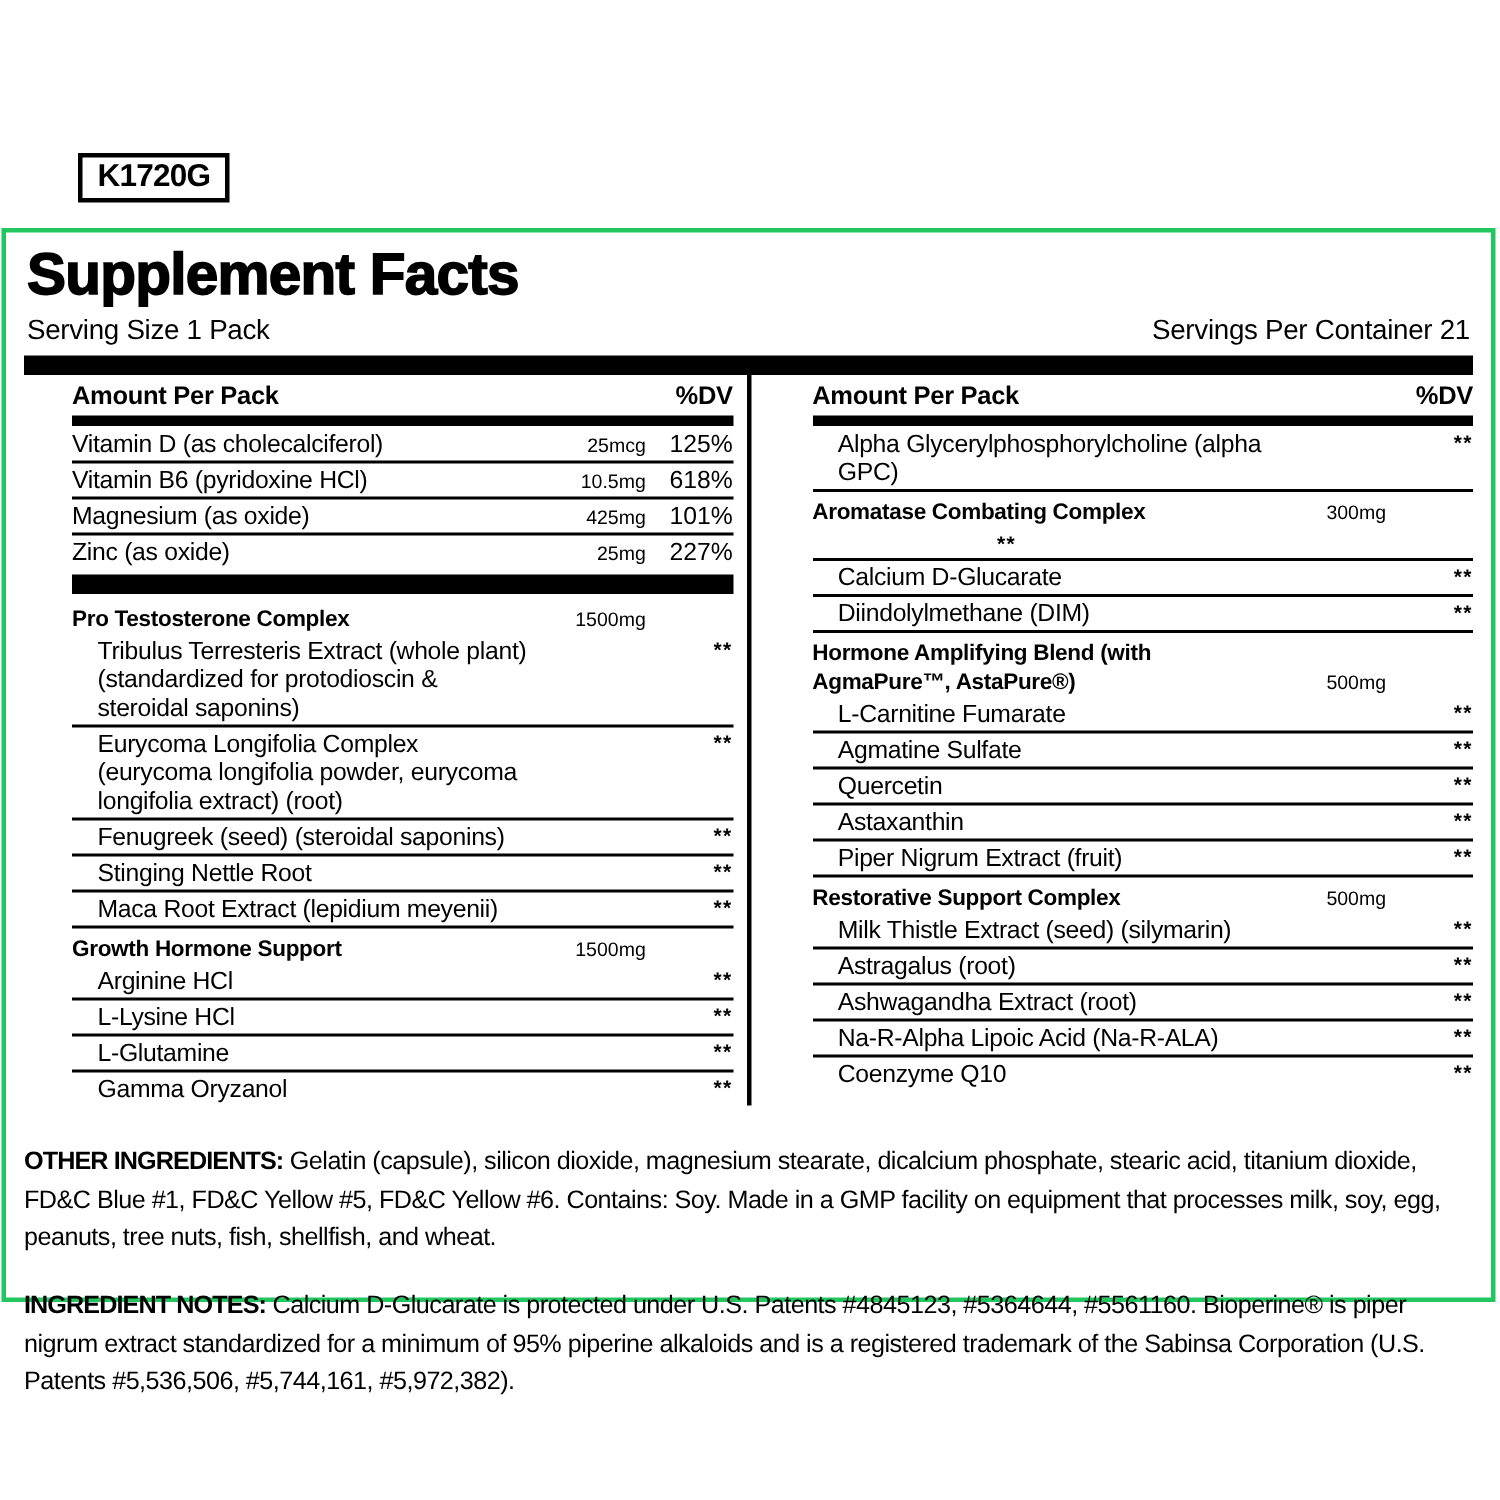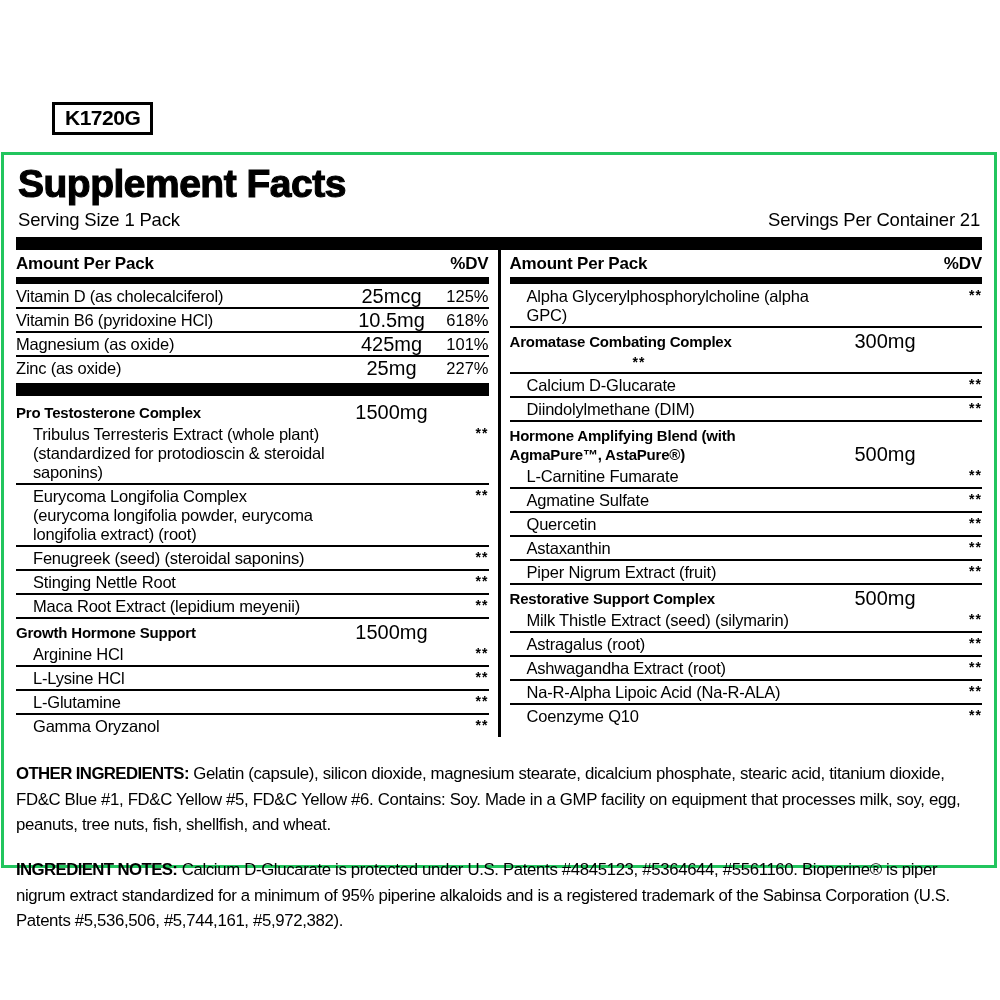--- a/index.html
+++ b/index.html
@@ -27,40 +27,40 @@
     -webkit-text-stroke:1.1px #000;
     line-height:1.0;
   }
   .serving-row{
     display:flex;justify-content:space-between;
     margin:6px 14px 6px;font-size:18.5px;letter-spacing:-0.2px;
   }
   .thick-bar{height:13px;background:#000;margin:0 12px;}
   .thick-bar.incol{margin:4px 0 3px;height:13px;}
   .columns{display:flex;align-items:stretch;margin:0 12px;}
-  .col{flex:1;min-width:0;}
+  .col{flex:1;min-width:0;margin-left:32px;}
   .col.left{padding-right:9px;}
   .col.right{padding-left:9px;}
   .divider{width:3px;background:#000;}
   .col-header{
     display:flex;justify-content:space-between;align-items:flex-end;
     font-weight:bold;font-size:17px;padding:4px 0 3px;letter-spacing:-0.2px;
   }
   .mid-bar{height:7px;background:#000;margin-bottom:1px;}
   .row{
     display:flex;align-items:flex-start;
     border-bottom:2px solid #000;
     padding:2px 0 1px;
   }
   .row.noborder{border-bottom:none;}
   .row.section{border-bottom:none;padding:4px 0 1px;}
   .name{flex:1;font-size:16.5px;line-height:19px;letter-spacing:-0.2px;}
   .name.indent{padding-left:17px;}
   .row.section .name{font-weight:bold;font-size:15px;letter-spacing:-0.2px;padding-left:0;}
-  .amount{width:78px;text-align:center;font-size:20px;line-height:19px;align-self:flex-end;white-space:nowrap;}
+  .amount{width:78px;text-align:right;font-size:13px;line-height:19px;align-self:flex-end;white-space:nowrap;}
   .row.section .amount{font-weight:normal;}
   .dv{width:58px;text-align:right;font-size:16.5px;line-height:19px;align-self:flex-start;white-space:nowrap;}
   .dv.stars{font-weight:bold;font-size:14px;letter-spacing:1px;line-height:17px;}
   
   .para{
     position:absolute;left:0;width:1000px;box-sizing:border-box;padding:0 16px;
     font-size:16.8px;line-height:25.8px;letter-spacing:-0.35px;
   }
   .para.other{top:744px;}
   .para.notes{top:840px;}

